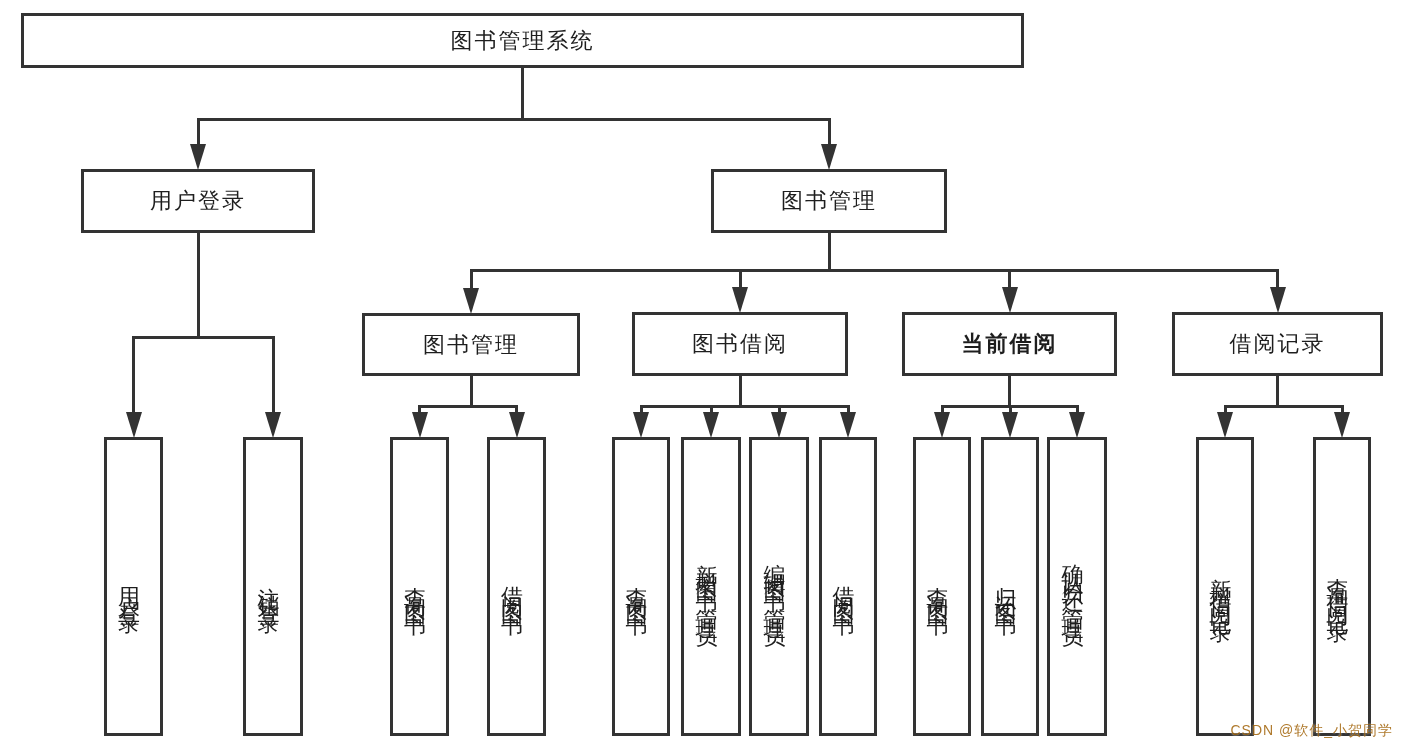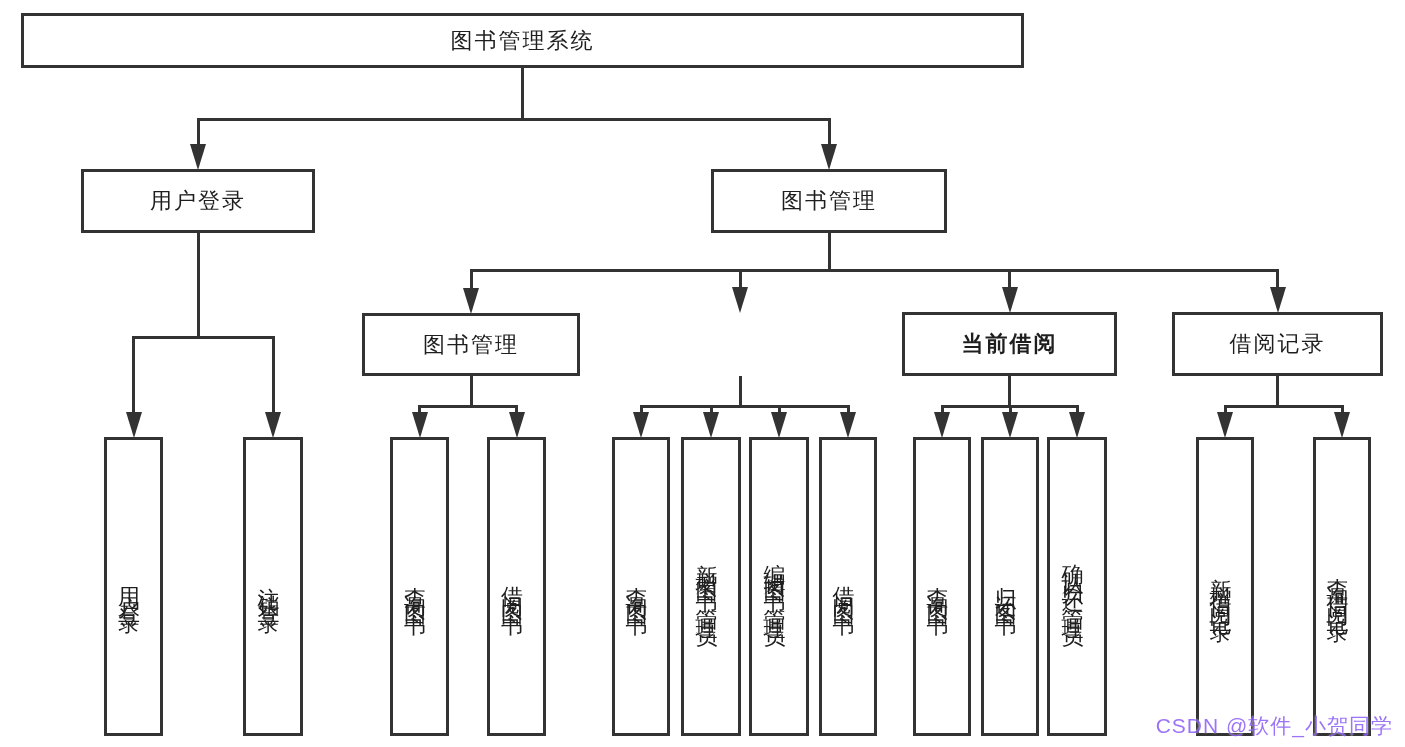--- a/index.html
+++ b/index.html
@@ -20,40 +20,43 @@
     letter-spacing:9px;line-height:1;margin-block-end:-9px;
   }
   .line{position:absolute;background:#333333;z-index:1;}
   .arrow{
     position:absolute;width:0;height:0;z-index:1;
     border-left:8px solid transparent;border-right:8px solid transparent;
     border-top:26px solid #333333;
   }
   #watermark{
     position:absolute;right:12px;bottom:7px;
-    font-size:21px;color:#8b5cf6;opacity:.85;letter-spacing:1px;
+    font-size:14px;color:#a16207;opacity:.85;letter-spacing:1px;
     z-index:10;text-shadow:0 0 2px #ffffff;
   }
 </style>
 </head>
 <body>
 
 <div id="canvas">
   <div id="watermark">CSDN @软件_小贺同学</div>
 <div class="node" style="left: 21px; top: 13px; width: 1003px; height: 55px;">
       <span class="lbl">图书管理系统</span>
     </div>
     <div class="node" style="left: 81px; top: 169px; width: 234px; height: 64px;">
       <span class="lbl">用户登录</span>
     </div>
     <div class="node" style="left: 711px; top: 169px; width: 236px; height: 64px;">
       <span class="lbl">图书管理</span>
     </div>
     <div class="node" style="left: 362px; top: 313px; width: 218px; height: 63px;">
       <span class="lbl">图书管理</span>
+    </div>
+    <div class="node" style="left: 632px; top: 312px; width: 216px; height: 64px;">
+      <span class="lbl">图书借阅</span>
     </div>
     <div class="node" style="left: 902px; top: 312px; width: 215px; height: 64px; font-weight: bold;">
       <span class="lbl">当前借阅</span>
     </div>
     <div class="node" style="left: 1172px; top: 312px; width: 211px; height: 64px;">
       <span class="lbl">借阅记录</span>
     </div>
     <div class="node vert" style="left: 104px; top: 437px; width: 59px; height: 299px;">
       <span class="lbl">用户登录</span>
     </div>

